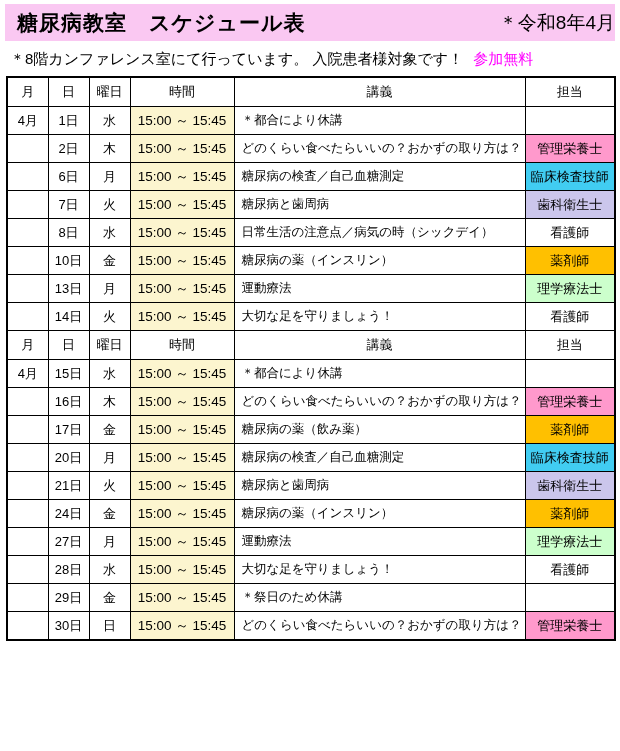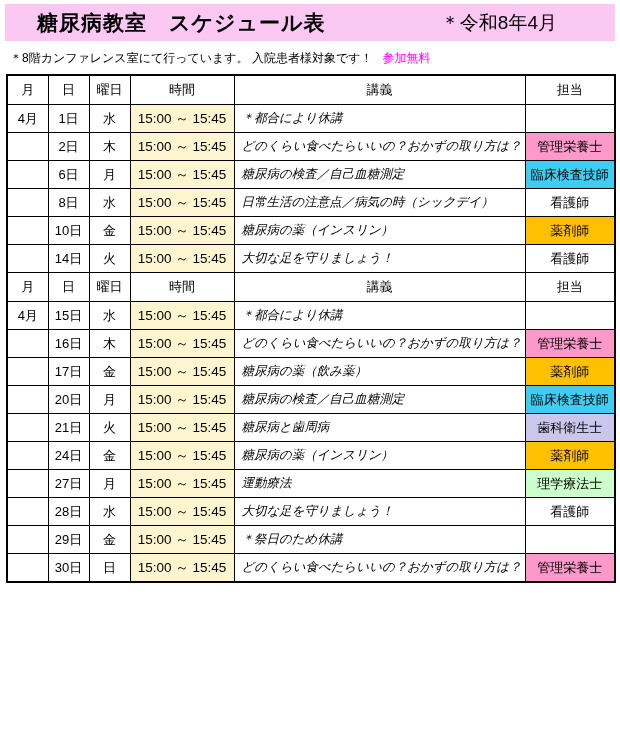--- a/index.html
+++ b/index.html
@@ -4,49 +4,49 @@
 <style>
   html,body{margin:0;padding:0;}
   body{
     width:620px;height:751px;background:#ffffff;
     font-family:"Liberation Sans","DejaVu Sans",sans-serif;
     color:#000;overflow:hidden;
   }
   .title-bar{
     margin:4px 5px 0 5px;height:37px;
     background:var(--title-bg,#fac8f2);
-    display:flex;align-items:center;padding-left:20px;
+    display:flex;align-items:center;
   }
   .title-text{
     font-size:21px;font-weight:bold;letter-spacing:1px;
     padding-left:12px;white-space:nowrap;
   }
   .title-date{
     font-size:19px;white-space:nowrap;
-    margin-left:auto;margin-right:58px;
+    margin-left:auto;
   }
   .subtitle{
-    margin:9px 3px 7px 10px;font-size:12px;white-space:nowrap;
+    margin:9px 3px 7px 10px;font-size:15px;white-space:nowrap;
   }
   .subtitle .free{color:#ff00ff;margin-left:10px;}
   table.schedule{
     border-collapse:collapse;table-layout:fixed;
     margin:0 6px;width:608px;
     border:2px solid #000;
   }
   .schedule th,.schedule td{
     border:1px solid #000;
     height:27px;padding:0;
     font-size:13px;text-align:center;
     overflow:hidden;white-space:nowrap;
     vertical-align:middle;font-weight:normal;
   }
   .schedule th{height:28px;background:#fff;}
   td.c-time{background:var(--time-bg,#fcf5cf);font-size:13.5px;color:#000000;}
-  td.c-lecture{text-align:left;padding-left:7px;font-size:12.5px;font-style:italic;}
+  td.c-lecture{text-align:left;padding-left:7px;font-size:12.5px;}
   td.c-staff{font-size:13px;}
   col.w-month{width:41px;}
   col.w-day{width:41px;}
   col.w-weekday{width:41px;}
   col.w-time{width:104px;}
   col.w-lecture{width:291px;}
   col.w-staff{width:90px;}
 </style>
 </head>
 <body style="--title-bg: #fac8f2; --time-bg: #fcf5cf;">
@@ -97,33 +97,49 @@
       <tr>
         <td class="c-month"></td>
         <td class="c-day">6日</td>
         <td class="c-weekday">月</td>
         <td class="c-time">15:00 ～ 15:45</td>
         <td class="c-lecture">糖尿病の検査／自己血糖測定</td>
         <td class="c-staff" style="background: rgb(65, 205, 242);">臨床検査技師</td>
       </tr>
       <tr>
         <td class="c-month"></td>
+        <td class="c-day">7日</td>
+        <td class="c-weekday">火</td>
+        <td class="c-time">15:00 ～ 15:45</td>
+        <td class="c-lecture">糖尿病と歯周病</td>
+        <td class="c-staff" style="background: rgb(203, 198, 236);">歯科衛生士</td>
+      </tr>
+      <tr>
+        <td class="c-month"></td>
         <td class="c-day">8日</td>
         <td class="c-weekday">水</td>
         <td class="c-time">15:00 ～ 15:45</td>
         <td class="c-lecture">日常生活の注意点／病気の時（シックデイ）</td>
         <td class="c-staff" style="background: rgb(255, 255, 255);">看護師</td>
       </tr>
       <tr>
         <td class="c-month"></td>
         <td class="c-day">10日</td>
         <td class="c-weekday">金</td>
         <td class="c-time">15:00 ～ 15:45</td>
         <td class="c-lecture">糖尿病の薬（インスリン）</td>
         <td class="c-staff" style="background: rgb(255, 192, 0);">薬剤師</td>
+      </tr>
+      <tr>
+        <td class="c-month"></td>
+        <td class="c-day">13日</td>
+        <td class="c-weekday">月</td>
+        <td class="c-time">15:00 ～ 15:45</td>
+        <td class="c-lecture">運動療法</td>
+        <td class="c-staff" style="background: rgb(204, 255, 204);">理学療法士</td>
       </tr>
       <tr>
         <td class="c-month"></td>
         <td class="c-day">14日</td>
         <td class="c-weekday">火</td>
         <td class="c-time">15:00 ～ 15:45</td>
         <td class="c-lecture">大切な足を守りましょう！</td>
         <td class="c-staff" style="background: rgb(255, 255, 255);">看護師</td>
       </tr>
       <tr>

